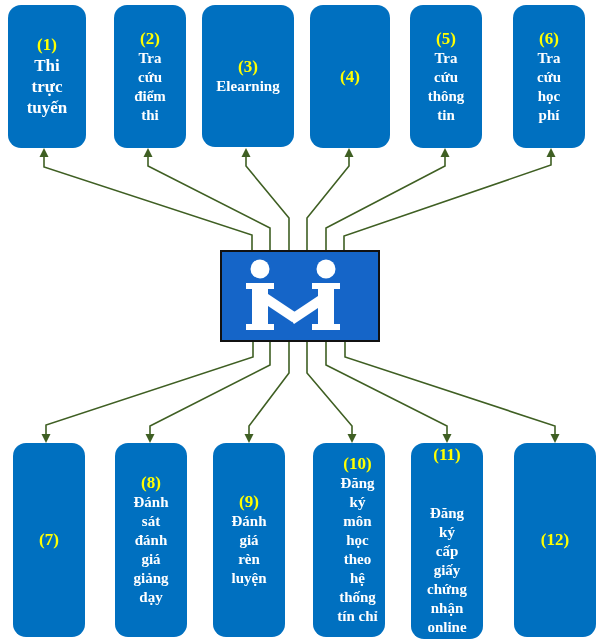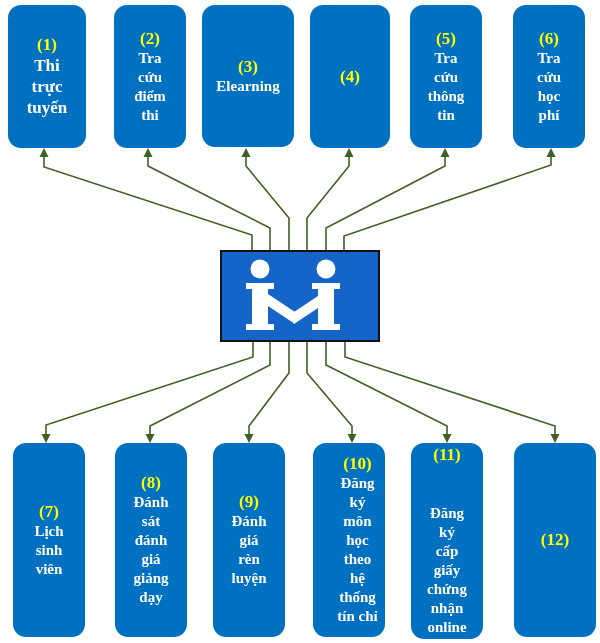--- a/index.html
+++ b/index.html
@@ -113,23 +113,20 @@
 
       <path d="M24,31 L52,31 L52,37 L46,37 L46,42 L76,62 L70,70 L46,54 L46,72 L52,72 L52,78 L24,78 L24,72 L30,72 L30,37 L24,37 Z"></path>
 
       <path d="M90,31 L118,31 L118,37 L112,37 L112,72 L118,72 L118,78 L90,78 L90,72 L96,72 L96,56 L72,72 L66,64 L96,44 L96,37 L90,37 Z"></path>
     </g>
   </svg>
 </div>
 
 <div class="box" style="left:13px;top:443px;width:72px;height:194px;">
   <span class="num">(7)</span>
-  <span class="lbl">Lịch
-sinh
-viên</span>
 </div>
 <div class="box" style="left:115px;top:443px;width:72px;height:194px;">
   <span class="num">(8)</span>
   <span class="lbl">Đánh
 sát
 đánh
 giá
 giảng
 dạy</span>
 </div>

